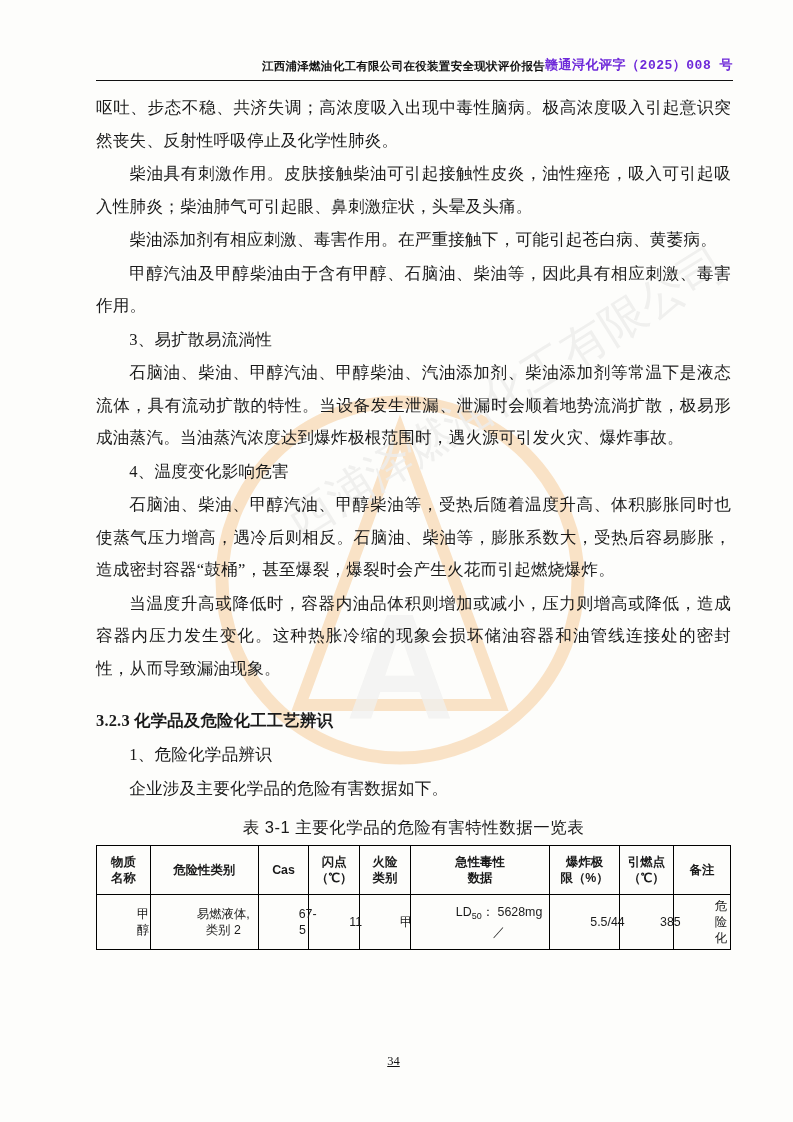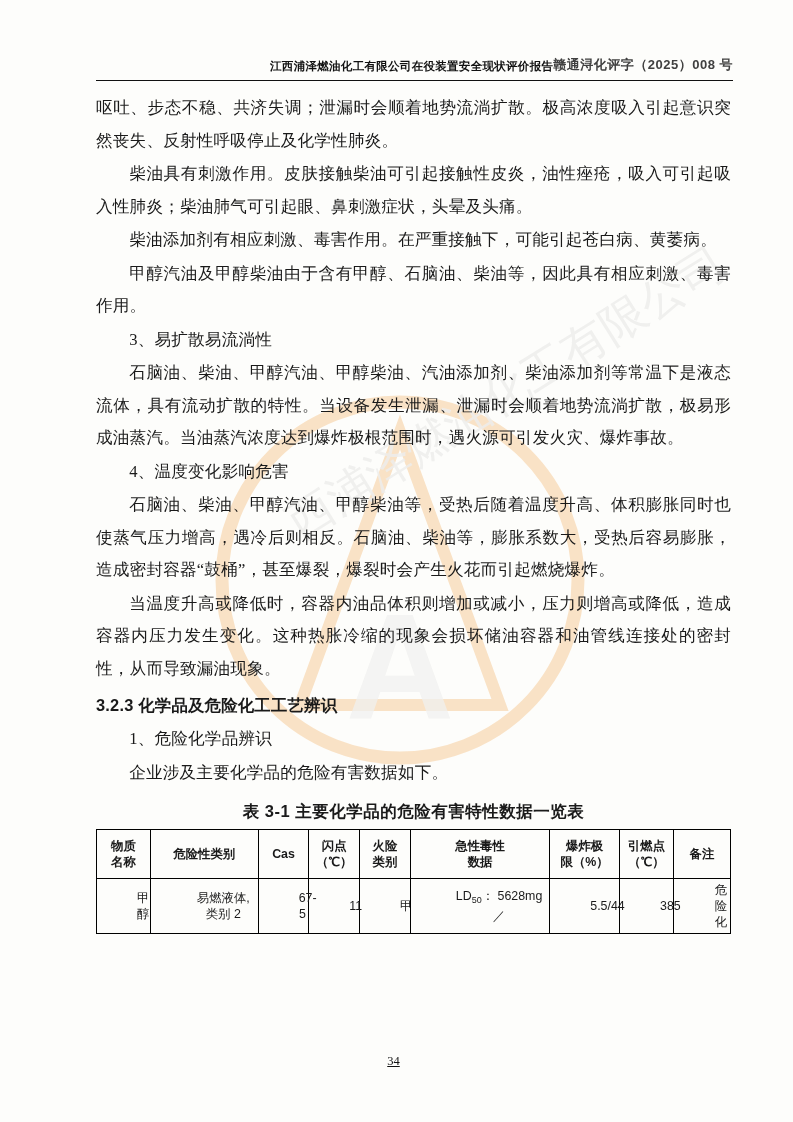--- a/index.html
+++ b/index.html
@@ -44,23 +44,23 @@
   }
   .header-left {
     font-size: 11.5px;
     font-family: "Liberation Sans", sans-serif;
     font-weight: bold;
     color: #111;
     letter-spacing: 0.3px;
   }
   .header-right {
     font-size: 13px;
-    font-family: Liberation Sans, sans-serif;
-    font-weight: bold;
-    color: #404040;
+    font-family: Liberation Mono, monospace;
+    font-weight: bold;
+    color: #6d28d9;
     letter-spacing: 0.5px;
   }
   .header-rule {
     position: absolute;
     left: 96px;
     right: 60px;
     top: 80px;
     border-bottom: 1.2px solid #111;
     z-index: 2;
   }
@@ -79,36 +79,36 @@
     line-height: 32.5px;
     text-align: justify;
     text-justify: inter-ideograph;
     text-indent: 2em;
     letter-spacing: 0.2px;
   }
   p.noindent {
     text-indent: 0;
   }
   h3.section {
-    margin: 4px 0 2px 0;
+    margin: 20px 0 2px 0;
     font-size: 16.4px;
     line-height: 32px;
-    font-family: Liberation Sans, sans-serif;
+    font-family: Liberation Serif, serif;
     font-weight: bold;
     text-indent: 0;
     letter-spacing: 0.2px;
   }
 
   
   .table-caption {
     margin: 12px 0 6px 0;
     text-align: center;
     font-size: 16.5px;
     font-family: "Liberation Sans", sans-serif;
-    font-weight: bold;
+    font-weight: normal;
     letter-spacing: 0.5px;
   }
   table.data {
     border-collapse: collapse;
     width: 100%;
     table-layout: fixed;
   }
   table.data th, table.data td {
     border: 1.1px solid #000;
     text-align: center;
@@ -167,21 +167,21 @@
   </svg>
 
   <div class="header">
     <div class="header-left">江西浦泽燃油化工有限公司在役装置安全现状评价报告</div>
     <div class="header-right">赣通浔化评字（2025）008 号</div>
   </div>
   <div class="header-rule"></div>
 
   <div class="content">
 
-    <p class="para noindent">呕吐、步态不稳、共济失调；泄漏时会顺着地势流淌扩散。极高浓度吸入引起意识突然丧失、反射性呼吸停止及化学性肺炎。</p>
+    <p class="para noindent">呕吐、步态不稳、共济失调；高浓度吸入出现中毒性脑病。极高浓度吸入引起意识突然丧失、反射性呼吸停止及化学性肺炎。</p>
     <p class="para">柴油具有刺激作用。皮肤接触柴油可引起接触性皮炎，油性痤疮，吸入可引起吸入性肺炎；柴油肺气可引起眼、鼻刺激症状，头晕及头痛。</p>
     <p class="para">柴油添加剂有相应刺激、毒害作用。在严重接触下，可能引起苍白病、黄萎病。</p>
     <p class="para">甲醇汽油及甲醇柴油由于含有甲醇、石脑油、柴油等，因此具有相应刺激、毒害作用。</p>
     <p class="para">3、易扩散易流淌性</p>
     <p class="para">石脑油、柴油、甲醇汽油、甲醇柴油、汽油添加剂、柴油添加剂等常温下是液态流体，具有流动扩散的特性。当设备发生泄漏、泄漏时会顺着地势流淌扩散，极易形成油蒸汽。当油蒸汽浓度达到爆炸极根范围时，遇火源可引发火灾、爆炸事故。</p>
     <p class="para">4、温度变化影响危害</p>
     <p class="para">石脑油、柴油、甲醇汽油、甲醇柴油等，受热后随着温度升高、体积膨胀同时也使蒸气压力增高，遇冷后则相反。石脑油、柴油等，膨胀系数大，受热后容易膨胀，造成密封容器“鼓桶”，甚至爆裂，爆裂时会产生火花而引起燃烧爆炸。</p>
     <p class="para">当温度升高或降低时，容器内油品体积则增加或减小，压力则增高或降低，造成容器内压力发生变化。这种热胀冷缩的现象会损坏储油容器和油管线连接处的密封性，从而导致漏油现象。</p>
 
     <h3 class="section">3.2.3 化学品及危险化工工艺辨识</h3>

